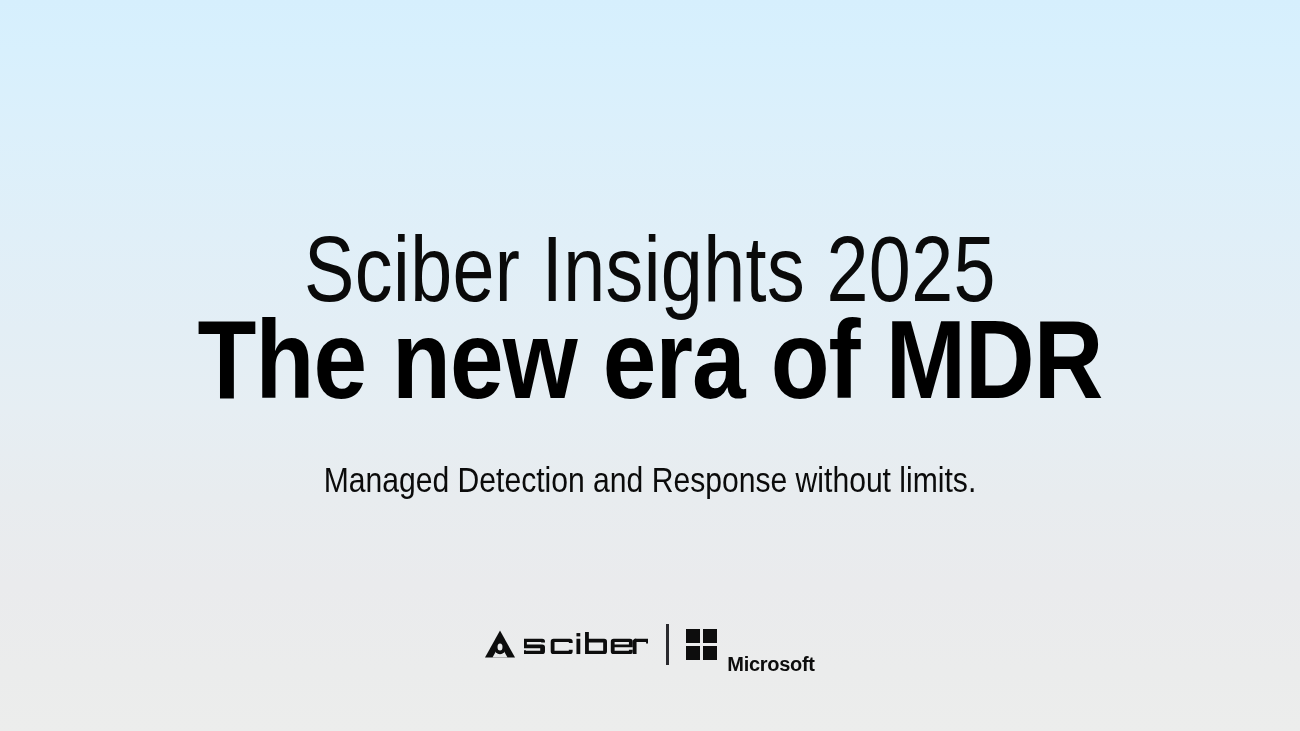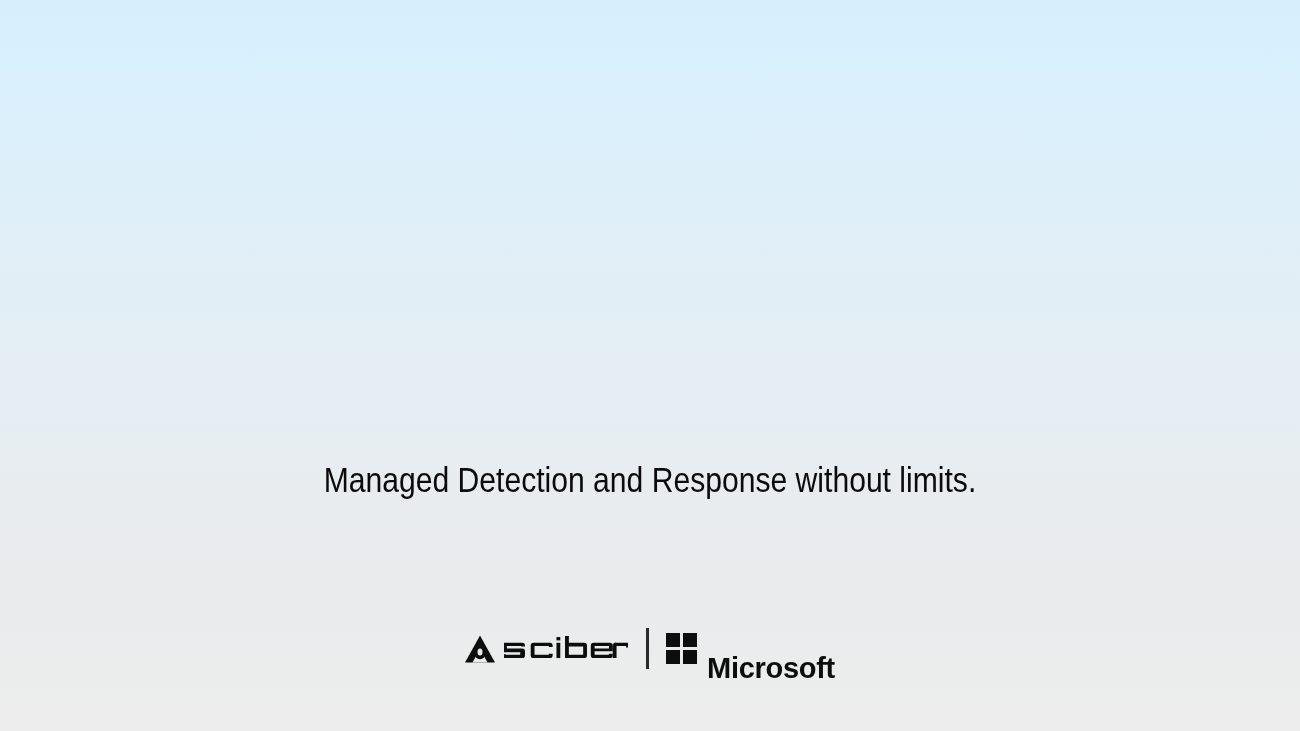--- a/index.html
+++ b/index.html
@@ -148,34 +148,38 @@
 
   .ms-squares span {
     display: block;
     width: 14px;
     height: 14px;
     background: #0d0d0d;
   }
 
   .ms-name {
     font-family: "Liberation Sans", sans-serif;
-    font-size: 29px;
+    font-size: 20px;
     font-weight: 600;
     letter-spacing: -0.3px;
     color: #0d0d0d;
     line-height: 1;
     white-space: nowrap;
     margin-top: 40px;
   }
 </style>
 </head>
 <body>
 
 <div class="slide">
 
+  <div class="headline-block">
+    <span class="eyebrow-title">Sciber Insights 2025</span>
+    <span class="main-title">The new era of MDR</span>
+  </div>
 
   <div class="subtitle">Managed Detection and Response without limits.</div>
 
   <div class="logo-lockup">
 
     <div class="sciber-logo">
       <svg class="sciber-mark" viewBox="0 0 60 54" aria-hidden="true">
         <path d="M30 0 L60 54 L0 54 Z" fill="#0d0d0d"></path>
         <path d="M30 27 L45 54 L15 54 Z" fill="#e9eaea"></path>
         <ellipse cx="30" cy="33" rx="11.5" ry="14.5" fill="#0d0d0d"></ellipse>

